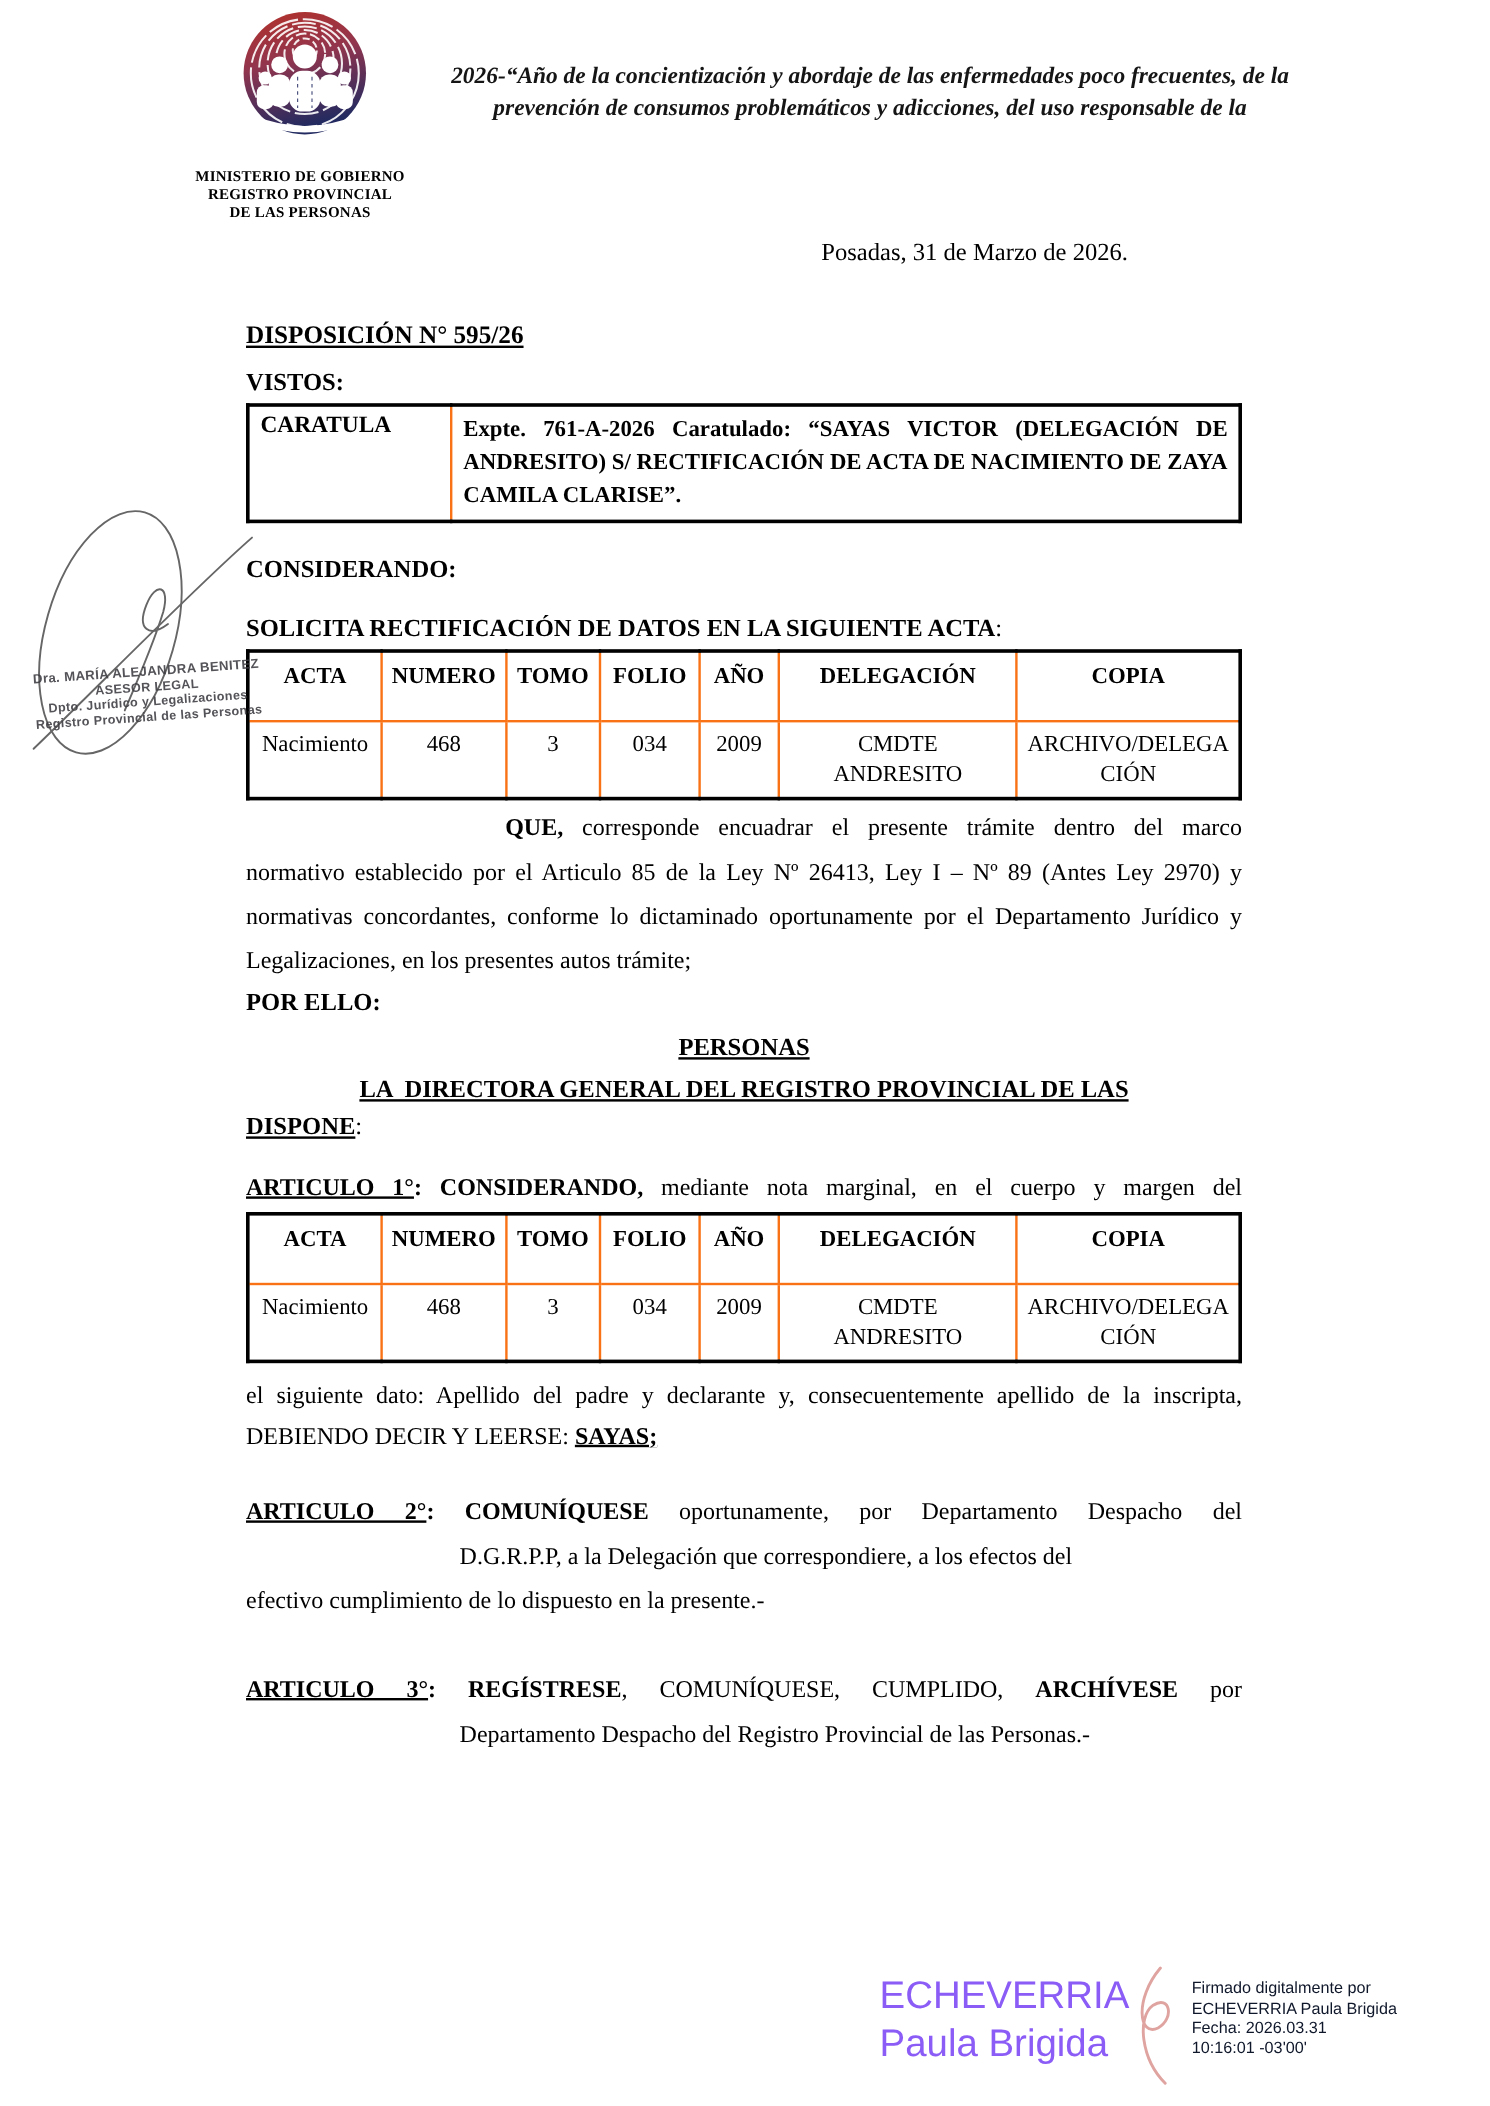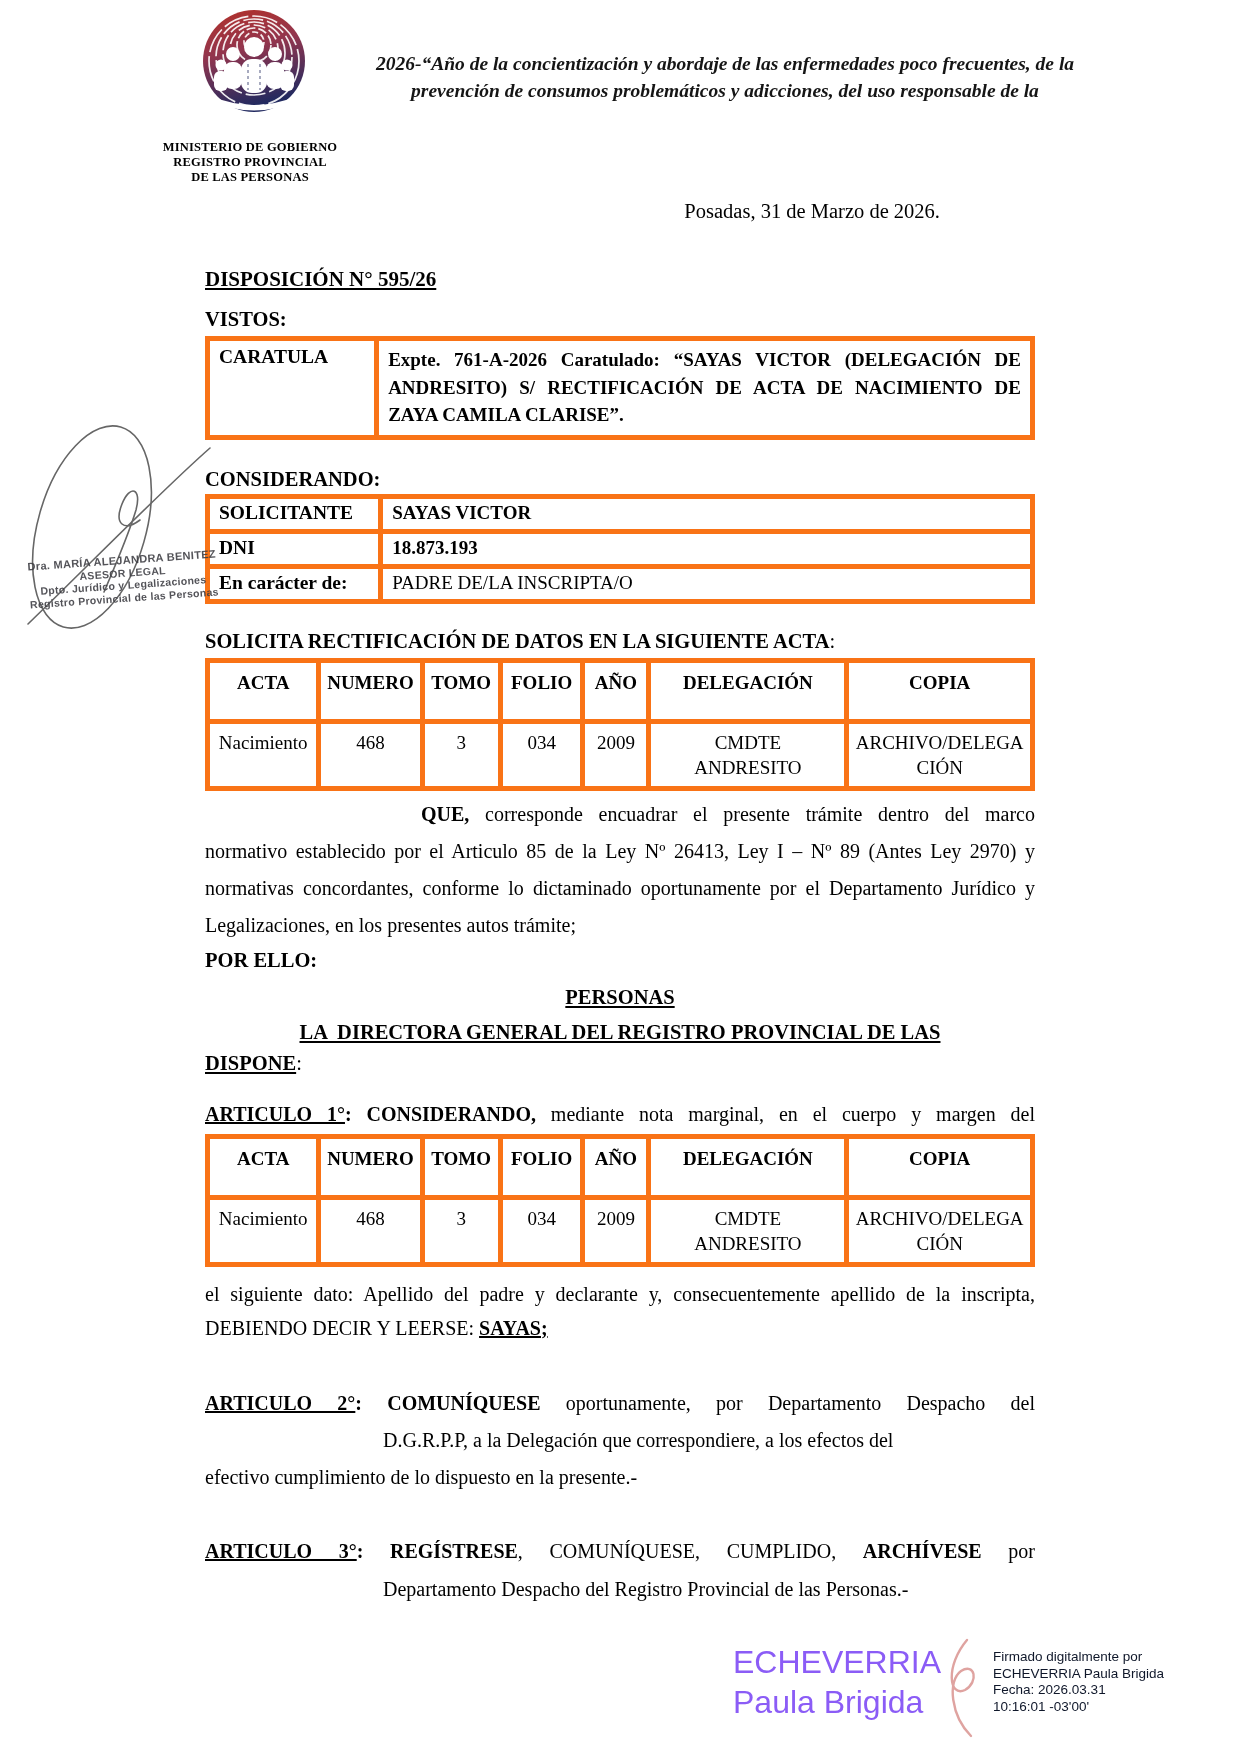--- a/index.html
+++ b/index.html
@@ -28,21 +28,21 @@
   .content{position:absolute;left:205px;top:200px;width:830px;font-size:20px;}
   .date-line{text-align:right;padding-right:95px;font-size:20.5px;}
   .doc-title{margin-top:44px;font-size:21px;font-weight:bold;text-decoration:underline;}
   .section-label{margin-top:16px;font-size:20.5px;font-weight:bold;}
   .b{font-weight:bold;}
   .u{text-decoration:underline;}
   .pre{white-space:pre-wrap;}
   
   table{border-collapse:collapse;width:100%;table-layout:fixed;}
   table{border:3px solid #000;}
-  td,th{border:5px solid #f97316;font-size:19px;vertical-align:top;padding:2px 9px;}
+  td,th{border:2px solid #f97316;font-size:19px;vertical-align:top;padding:2px 9px;}
   .caratula-table{margin-top:5px;}
   .caratula-table .lbl{width:20.5%;font-weight:bold;font-size:19.5px;padding-top:5px;}
   .caratula-table .val{font-weight:bold;text-align:justify;line-height:27.5px;padding-top:5px;padding-bottom:6px;}
   .considerando-table{margin-top:3px;}
   .considerando-table td{height:25px;padding-top:3px;}
   .considerando-table .lbl{width:21%;font-weight:bold;font-size:19.5px;}
   .solicita-heading{margin-top:26px;font-size:20.5px;}
   .acta-table{margin-top:5px;}
   .acta-table th{font-size:19px;text-align:center;padding:9px 3px 25px;}
   .acta-table td{text-align:center;padding:6px 3px;height:44px;line-height:25px;}
@@ -51,21 +51,21 @@
   
   .que-par{margin:5px 0 0;text-align:justify;text-indent:216px;line-height:37px;}
   .por-ello{margin-top:5px;font-size:20.5px;font-weight:bold;}
   .directora{margin-top:8px;text-align:center;font-weight:bold;font-size:20.5px;line-height:35px;}
   .dispone{margin-top:2px;text-align:left;font-size:20.5px;}
   .article{margin-top:0;line-height:35px;}
   .jline{text-align:justify;text-align-last:justify;}
   .indent-line{margin-left:172px;}
   .art1{margin-top:22px;line-height:34px;}
   .siguiente-par{margin:10px 0 0;text-align:justify;line-height:34px;}
-  .art2{margin-top:40px;line-height:37px;}
+  .art2{margin-top:28px;line-height:37px;}
   .art3{margin-top:36px;line-height:38px;}
   
   .stamp-block{position:absolute;left:10px;top:372px;width:220px;height:280px;}
   .stamp-sig{position:absolute;left:0;top:0;}
   .stamp-text{
     position:absolute;left:18px;top:182px;width:190px;
     transform:rotate(-4deg);
     font-family:"Liberation Sans","DejaVu Sans",sans-serif;
     font-weight:bold;color:#3c3c42;opacity:.88;
     text-align:center;font-size:10.5px;line-height:12.5px;letter-spacing:.3px;
@@ -151,40 +151,20 @@
       <tbody>
           <tr>
         <td class="lbl">CARATULA</td>
         <td class="val">Expte. 761-A-2026 Caratulado: “SAYAS VICTOR (DELEGACIÓN DE ANDRESITO) S/ RECTIFICACIÓN DE ACTA DE NACIMIENTO DE ZAYA CAMILA CLARISE”.</td>
       </tr>
     </tbody>
       </table>
 
     <div class="section-label" style="margin-top:28px">CONSIDERANDO:</div>
 
-    <table class="considerando-table">
-      <colgroup>
-          <col style="width:21%">
-          <col>
-        </colgroup>
-      <tbody>
-          <tr>
-        <td class="lbl">SOLICITANTE</td>
-        <td class="b">SAYAS VICTOR</td>
-      </tr>
-      <tr>
-        <td class="lbl">DNI</td>
-        <td class="b">18.873.193</td>
-      </tr>
-      <tr>
-        <td class="lbl">En carácter de:</td>
-        <td>PADRE DE/LA INSCRIPTA/O</td>
-      </tr>
-    </tbody>
-      </table>
 
     <div class="solicita-heading"><span class="b">SOLICITA RECTIFICACIÓN DE DATOS EN LA SIGUIENTE ACTA</span><span>:</span></div>
 
     <table class="acta-table">
       <colgroup>
         <col style="width:13.5%">
           <col style="width:12.5%">
           <col style="width:9.5%">
           <col style="width:10%">
           <col style="width:8%">

